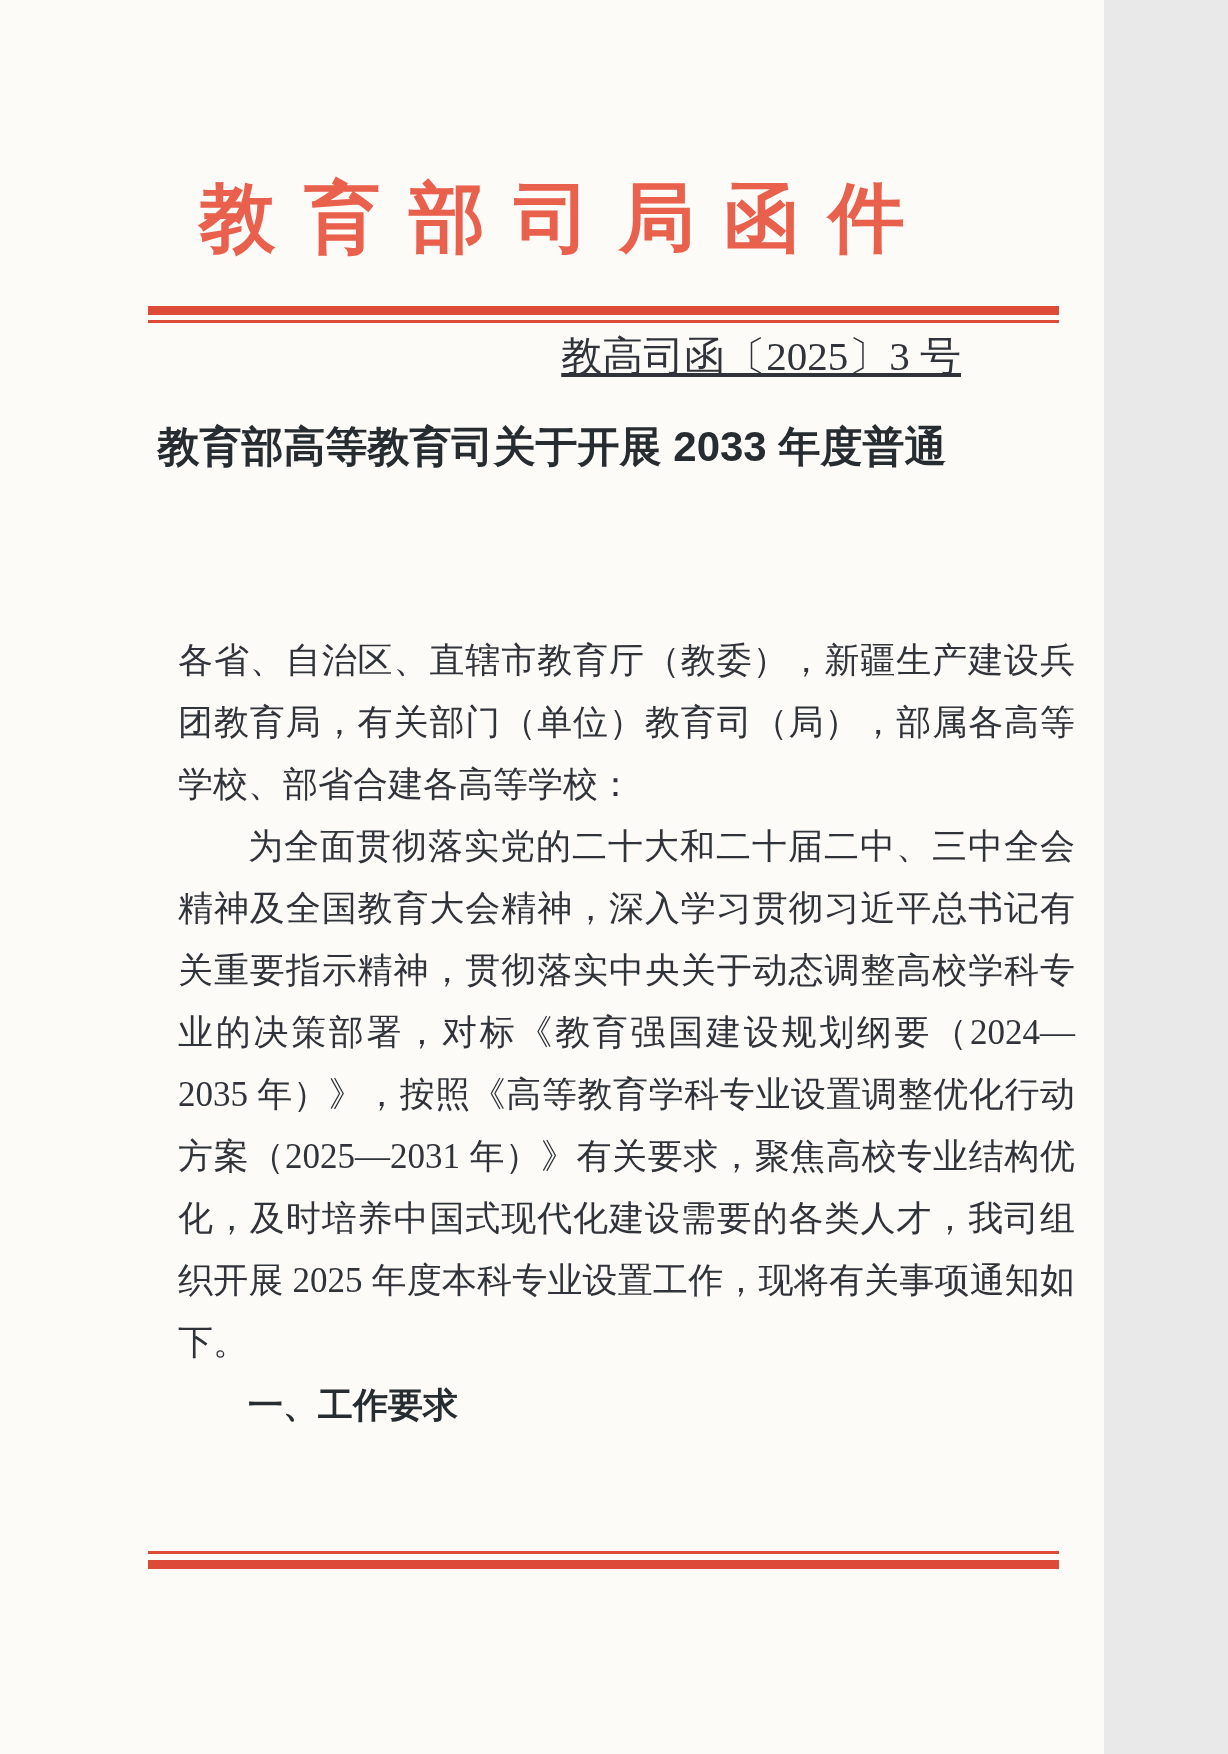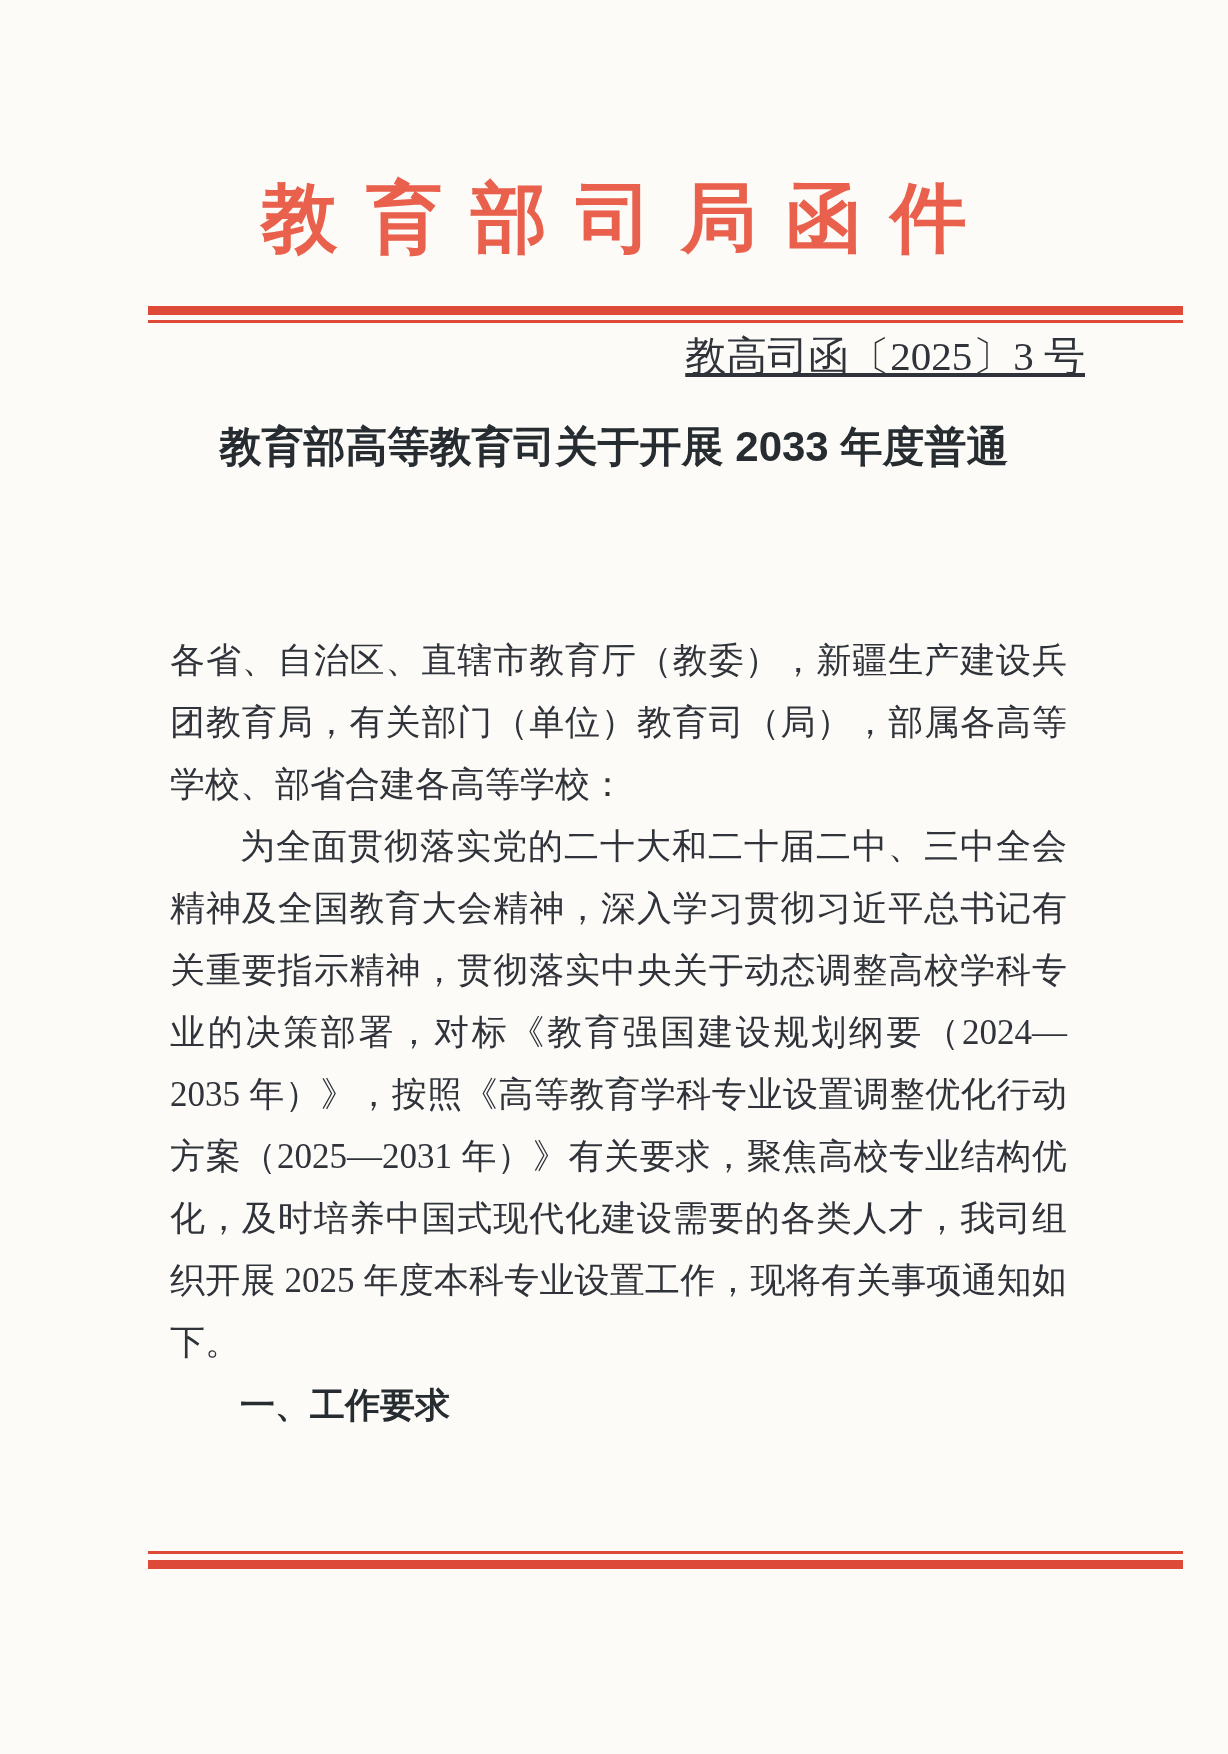--- a/index.html
+++ b/index.html
@@ -9,21 +9,21 @@
     --title-ink:#272c31;
   }
   html,body{margin:0;padding:0;}
   body{
     width:1228px;height:1754px;
     background:#e9e9e9;
     font-family:"Liberation Serif","DejaVu Serif",serif;
   }
   .page{
     position:relative;
-    width:1228px;height:1754px;
+    width:1104px;height:1754px;
     background:#fcfbf8;
     overflow:hidden;
   }
   
   .banner{
     position:absolute;
     top:168px;left:0;right:0;
     text-align:center;
     font-family:"Liberation Serif","DejaVu Serif",serif;
     font-weight:bold;
@@ -58,21 +58,21 @@
     font-family:"Liberation Sans","DejaVu Sans",sans-serif;
     font-weight:bold;
     font-size:42px;
     line-height:53px;
     color:var(--title-ink);
   }
   .doc-title .t-line{display:block;white-space:nowrap;}
   
   .body-text{
     position:absolute;
-    top:630px;left:170px;
+    top:630px;left:178px;
     width:897px;
     font-size:35px;
     line-height:62px;
     color:var(--ink);
     text-align:justify;
   }
   .body-text p{margin:0;padding:0;}
   .para{text-indent:2em;}
   .section-heading{
     text-indent:2em;

